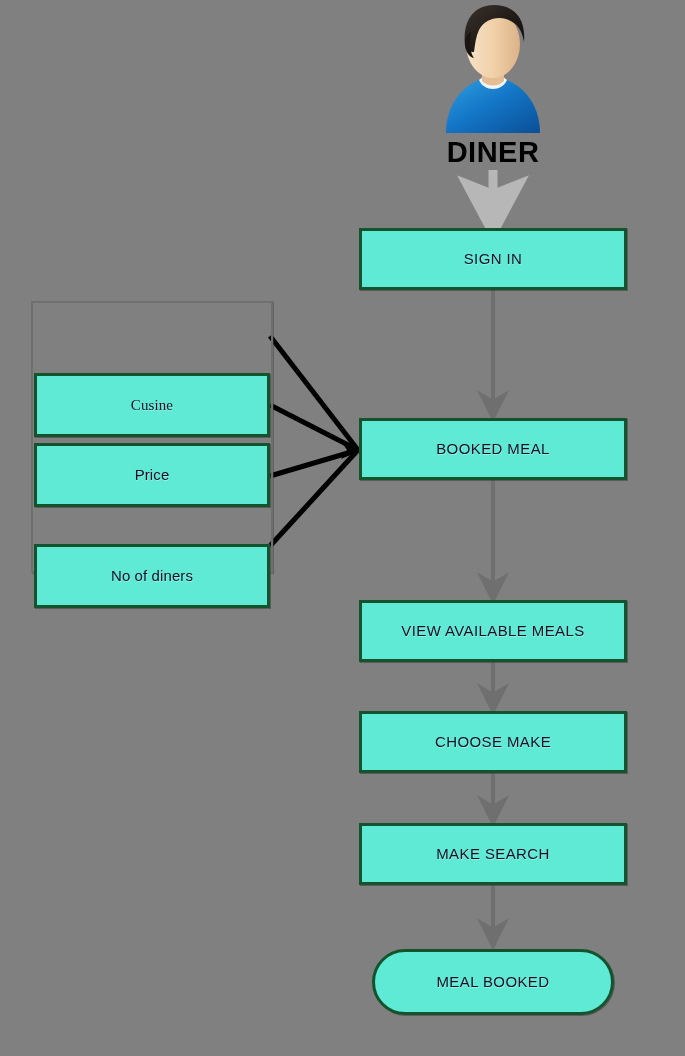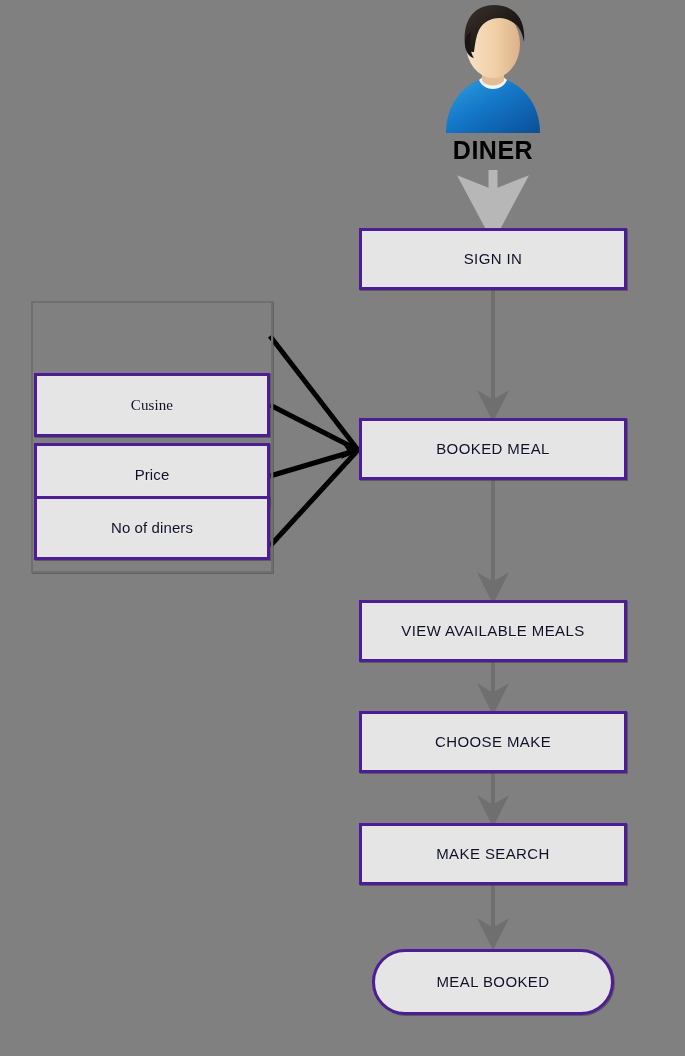--- a/index.html
+++ b/index.html
@@ -18,22 +18,22 @@
     position: absolute;
     left: 0; top: 0;
     width: 685px;
     height: 1056px;
     background: #808080;
   }
   
   .node {
     position: absolute;
     box-sizing: border-box;
-    background: #e5e5e5;
-    border: 3px solid #4c1d95;
+    background: #5eead4;
+    border: 3px solid #14532d;
     box-shadow: 1px 1px 0 0 rgba(60,60,60,0.55);
     display: flex;
     align-items: center;
     justify-content: center;
     color: #101028;
     font-size: 15px;
     letter-spacing: 0.4px;
     text-align: center;
     line-height: 1.1;
     text-shadow: 0.5px 0.5px 0 rgba(255,255,255,0.35);
@@ -64,21 +64,21 @@
     top: 2px;
     width: 110px;
     height: 168px;
   }
   #actor-label {
     position: absolute;
     left: 0;
     top: 134px;
     width: 110px;
     text-align: center;
-    font-size: 25px;
+    font-size: 29px;
     font-weight: bold;
     color: #000000;
     letter-spacing: 0.5px;
   }
   
   svg.overlay {
     position: absolute;
     left: 0;
     top: 0;
     width: 685px;
@@ -176,21 +176,21 @@
 
 
   <div class="node criteria" style="left:34px; top:373px; width:236px; height:64px;font-family:Liberation Serif, serif;">
     <span>Cusine</span>
   </div>
 
   <div class="node criteria" style="left:34px; top:443px; width:236px; height:64px;">
     <span>Price</span>
   </div>
 
-  <div class="node criteria" style="left:34px; top:496px; width:236px; height:64px;text-align:right;">
+  <div class="node criteria" style="left:34px; top:544px; width:236px; height:64px;text-align:right;">
     <span>No of diners</span>
   </div>
 
   <div class="node" style="left:359px; top:228px; width:268px; height:62px;">
     <span>SIGN IN</span>
   </div>
 
   <div class="node" style="left:359px; top:418px; width:268px; height:62px;">
     <span>BOOKED MEAL</span>
   </div>

